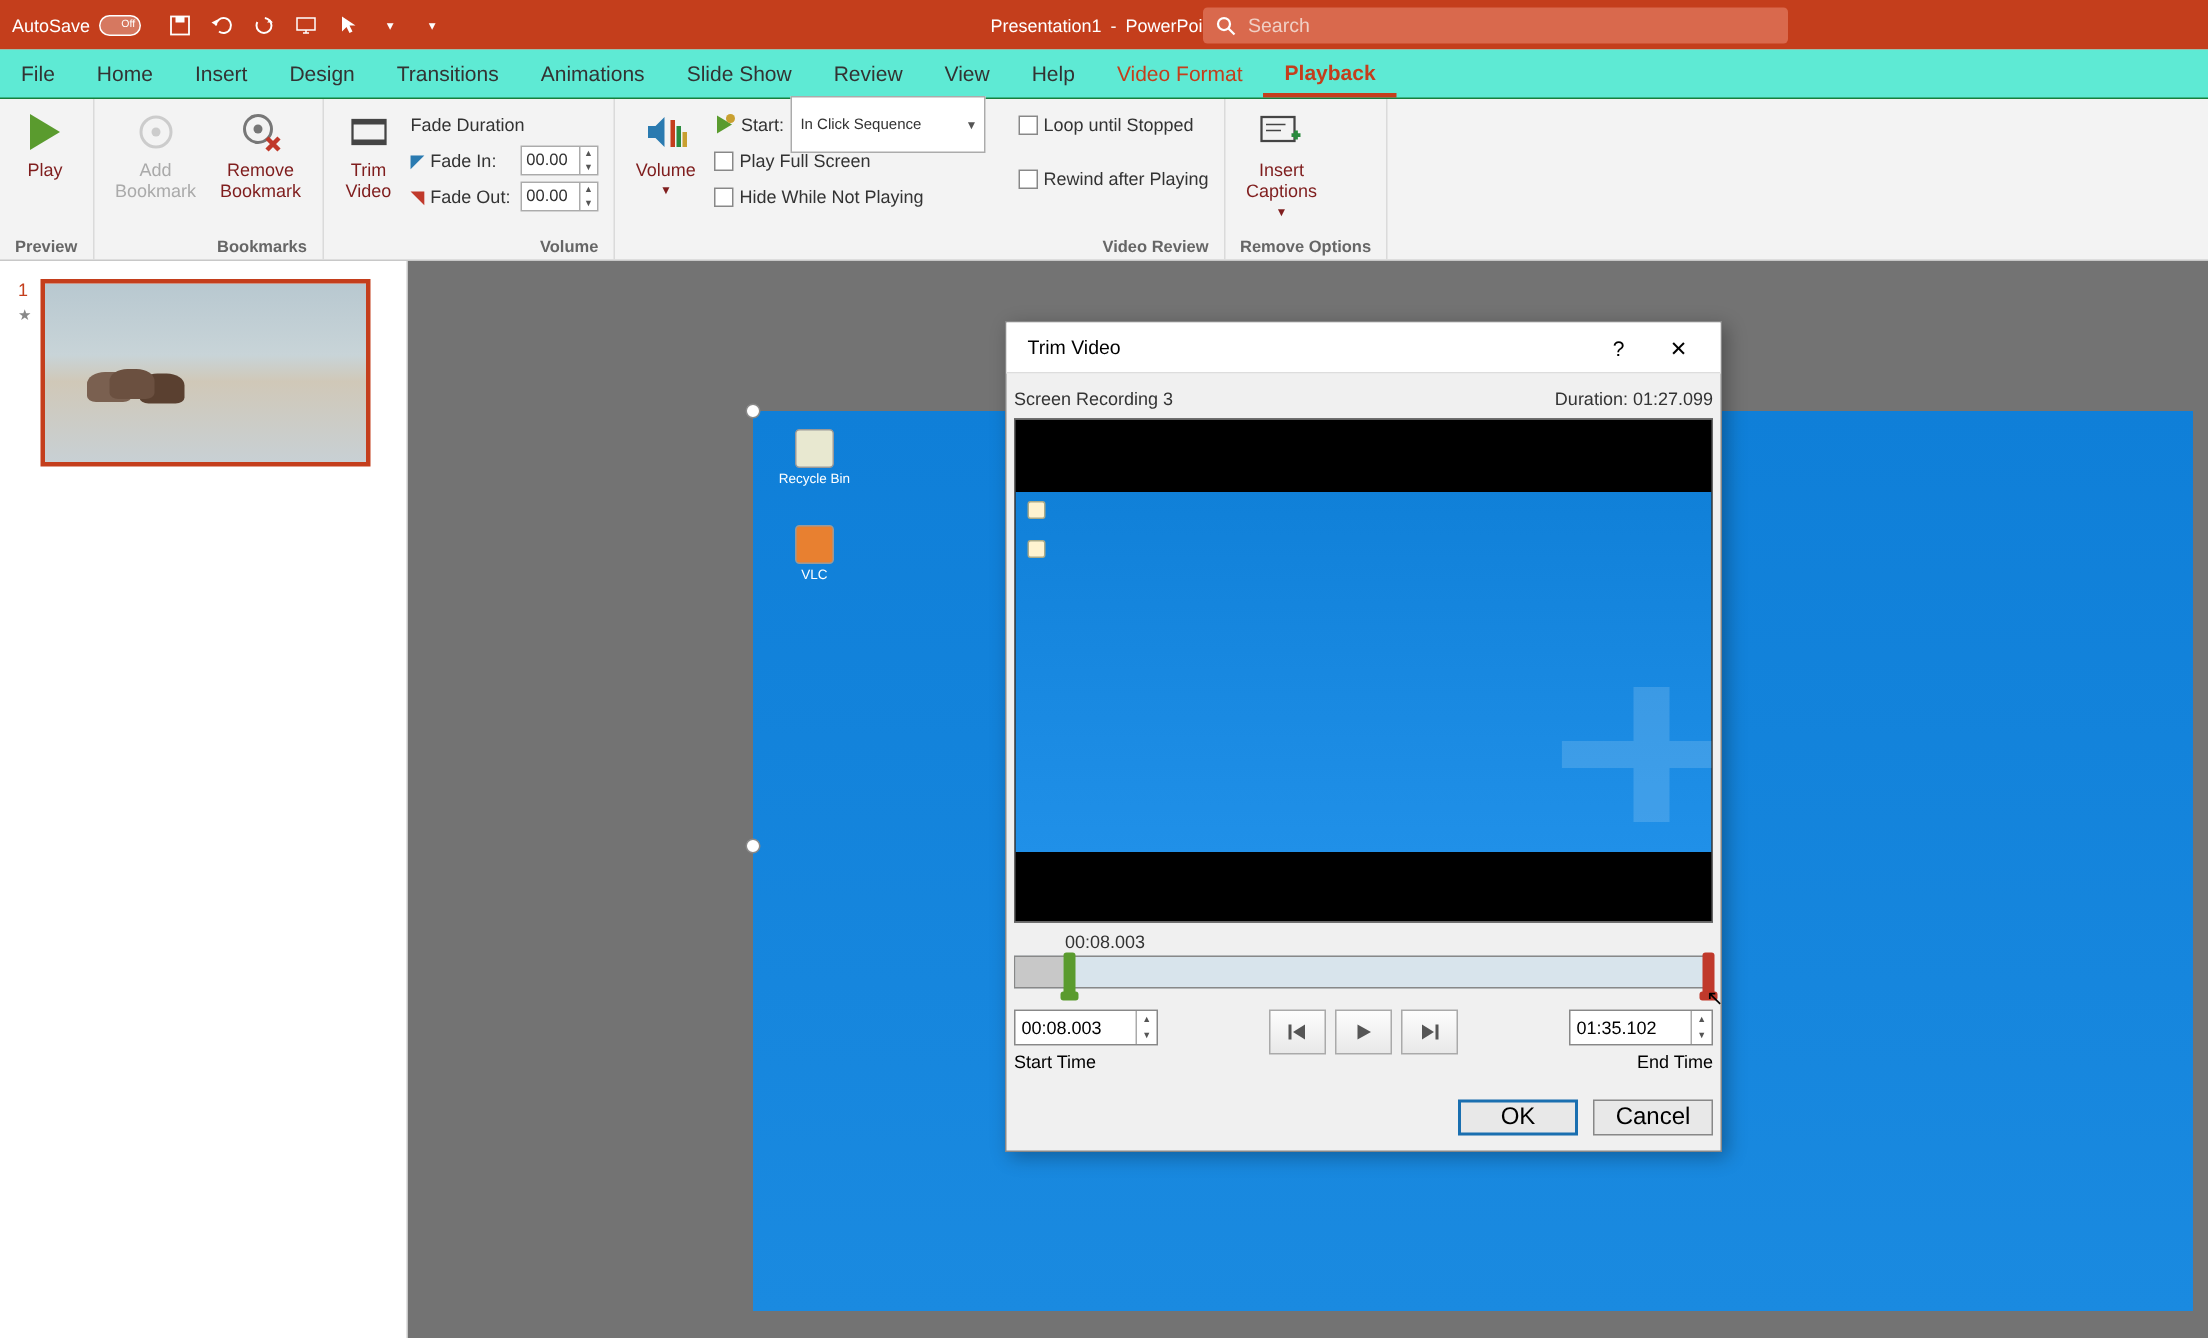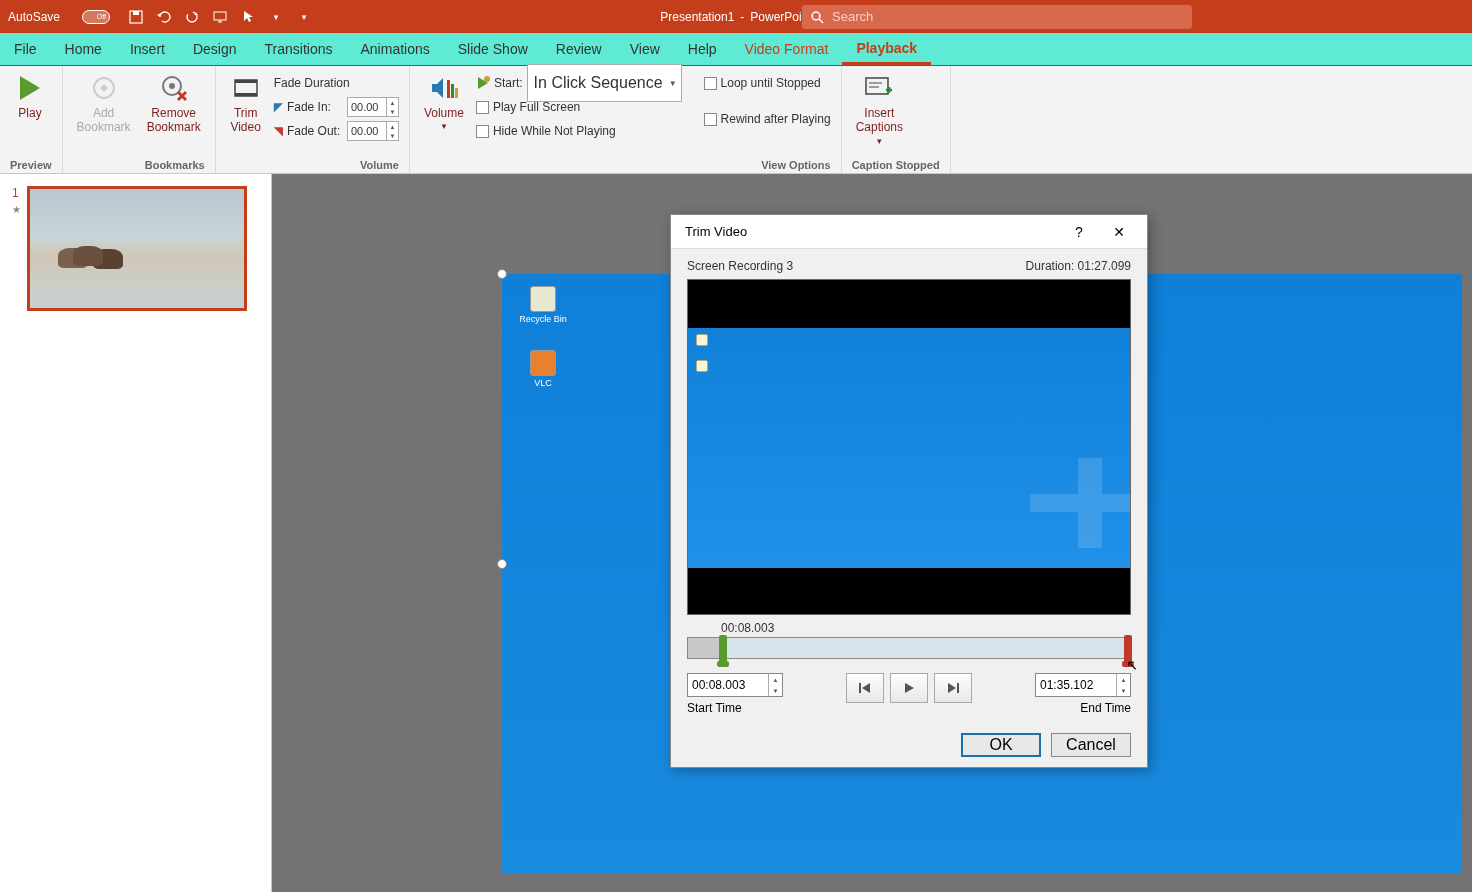--- a/index.html
+++ b/index.html
@@ -1,20 +1,20 @@
 <!DOCTYPE html>
 <html><head>
 <meta charset="utf-8">
 <style>
 * { margin: 0; padding: 0; box-sizing: border-box; font-family: 'Segoe UI', Tahoma, sans-serif; }
 body { width: 1472px; height: 892px; background: #e8e8e8; overflow: hidden; position: relative; }
 
 
 .title-bar { height: 33px; background: #c43e1c; display: flex; align-items: center; color: white; font-size: 12px; }
-.autosave { padding: 0 8px; display: flex; align-items: center; gap: 22px; }
+.autosave { padding: 0 8px; display: flex; align-items: center; gap: 6px; }
 .toggle { width: 28px; height: 14px; background: rgba(255,255,255,0.3); border-radius: 7px; border: 1px solid #fff; position: relative; display:flex; align-items:center; justify-content:flex-end; padding-right:3px; font-size:7px; }
 .qat { display: flex; align-items: center; gap: 12px; padding: 0 10px; }
 .qat-icon { width: 16px; height: 16px; display: flex; align-items: center; justify-content: center; cursor: pointer; }
 .title-center { position: absolute; left: 50%; transform: translateX(-50%); display: flex; gap: 6px; }
 .search-box { position: absolute; right: 280px; width: 390px; height: 24px; background: #d9694d; border-radius: 3px; display: flex; align-items: center; padding: 0 8px; gap: 8px; }
 .search-box input { background: transparent; border: none; color: white; font-size: 13px; width: 100%; outline: none; }
 .search-box input::placeholder { color: #f0d0c5; }
 
 
 .ribbon-tabs { height: 33px; background: #5eead4; display: flex; align-items: flex-end; border-bottom: 1px solid #15803d; }
@@ -27,21 +27,21 @@
 .group { padding: 4px 10px 2px; border-right: 1px solid #dadada; display: flex; flex-direction: column; justify-content: space-between; }
 .group-label { font-size: 11px; color: #666; text-align: right; padding-top: 2px; font-weight: bold; }
 .group-row { display: flex; gap: 8px; align-items: flex-start; }
 .big-btn { display: flex; flex-direction: column; align-items: center; gap: 2px; padding: 2px 4px; cursor: pointer; font-size: 12px; color: #7f1d1d; text-align: center; line-height: 1.2; }
 .big-btn.disabled { color: #aaa; }
 .big-btn .icon-lg { width: 32px; height: 32px; display: flex; align-items: center; justify-content: center; }
 .small-row { display: flex; align-items: center; gap: 4px; font-size: 12px; color: #333; margin: 2px 0; height: 22px; }
 .spin-input { width: 52px; height: 20px; border: 1px solid #ababab; background: white; font-size: 11px; padding: 0 3px; position: relative; display:flex; align-items:center; }
 .spin-btns { position: absolute; right: 0; top: 0; bottom: 0; width: 12px; display: flex; flex-direction: column; border-left: 1px solid #ababab; }
 .spin-up, .spin-down { flex: 1; display: flex; align-items: center; justify-content: center; font-size: 6px; color: #555; cursor: pointer; }
-.dropdown { height: 38px; border: 1px solid #ababab; background: white; font-size: 16px; padding: 0 18px 0 6px; display: flex; align-items: center; position: relative; min-width: 130px; }
+.dropdown { height: 38px; border: 1px solid #ababab; background: white; font-size: 10px; padding: 0 18px 0 6px; display: flex; align-items: center; position: relative; min-width: 130px; }
 .dropdown::after { content: "▼"; position: absolute; right: 4px; font-size: 8px; color: #555; }
 .chk { width: 13px; height: 13px; border: 1px solid #888; background: white; }
 
 
 .workspace { position: absolute; top: 174px; left: 0; right: 0; bottom: 0; display: flex; }
 .slide-panel { width: 272px; background: white; border-right: 1px solid #c8c8c8; padding: 12px; }
 .thumb-wrap { display: flex; gap: 6px; }
 .thumb-num { font-size: 12px; color: #c43e1c; }
 .thumb { width: 220px; height: 125px; border: 3px solid #c43e1c; background: linear-gradient(to bottom, #b8c8d0 0%, #c8d4d8 40%, #d0c8b8 55%, #c8d0d4 100%); position: relative; overflow: hidden; }
 .thumb::after { content:""; position:absolute; bottom:35%; left:20%; width:30px; height:20px; background:#6b5040; border-radius:40% 40% 20% 20%; box-shadow: 20px 3px 0 #5a4030, -15px 2px 0 #7a6050; }
@@ -50,21 +50,21 @@
 .canvas { flex: 1; background: #737373; position: relative; }
 .slide-bg { position: absolute; left: 230px; top: 100px; width: 960px; height: 600px; background: linear-gradient(to bottom, #0f7fd8, #1a8ae0); }
 .desk-icon { position: absolute; display: flex; flex-direction: column; align-items: center; gap: 2px; font-size: 9px; color: white; width: 50px; }
 .desk-icon .di-box { width: 26px; height: 26px; background: #e8e8d0; border: 1px solid #999; border-radius: 3px; }
 .sel-handle { position: absolute; width: 10px; height: 10px; background: white; border: 1px solid #888; border-radius: 50%; }
 
 
 .dialog { position: absolute; left: 670px; top: 214px; width: 478px; background: #f0f0f0; border: 1px solid #888; box-shadow: 3px 3px 12px rgba(0,0,0,0.3); }
 .dlg-title { height: 34px; display: flex; align-items: center; justify-content: space-between; padding: 0 8px 0 14px; font-size: 13px; background: white; border-bottom: 1px solid #ddd; }
 .dlg-close { width: 40px; height: 28px; display: flex; align-items: center; justify-content: center; font-size: 14px; cursor: pointer; }
-.dlg-body { padding: 10px 16px; }
+.dlg-body { padding: 10px 5px; }
 .dlg-meta { display: flex; justify-content: space-between; font-size: 12px; color: #333; margin-bottom: 6px; }
 .preview { width: 100%; height: 336px; background: black; position: relative; overflow: hidden; border: 1px solid #666; }
 .preview-inner { position: absolute; top: 48px; left: 0; right: 0; height: 240px; background: linear-gradient(to bottom, #1080d8, #2090e8); }
 .preview-inner::after { content:""; position:absolute; right:-20px; bottom:20px; width:120px; height:90px; background: rgba(255,255,255,0.15); clip-path: polygon(40% 40%, 40% 0, 60% 0, 60% 40%, 100% 40%, 100% 60%, 60% 60%, 60% 100%, 40% 100%, 40% 60%, 0 60%, 0 40%); }
 .pv-icon { position:absolute; width:12px; height:12px; background:#fff3d0; border:1px solid #aa8; border-radius:2px; }
 .timecode { font-size: 12px; color: #333; margin: 6px 0 2px; padding-left: 34px; }
 .timeline { height: 22px; background: #d8e4ec; border: 1px solid #888; position: relative; margin-bottom: 14px; }
 .tl-fill { position:absolute; left:0; width:7%; top:0; bottom:0; background:#c8c8c8; }
 .marker-start { position: absolute; left: 7%; top: -3px; height: 28px; width: 8px; background: #5a9b2e; border-radius: 2px; cursor: ew-resize; }
 .marker-start::before { content:""; position:absolute; bottom:-4px; left:-2px; width:12px; height:6px; background:#5a9b2e; border-radius:2px; }
@@ -281,40 +281,40 @@
         <div class="small-row">
           <span class="chk"></span>
           <span>Loop until Stopped</span>
         </div>
         <div class="small-row" style="margin-top:14px;">
           <span class="chk"></span>
           <span>Rewind after Playing</span>
         </div>
       </div>
     </div>
-    <div class="group-label">View Options</div>
+    <div class="group-label">Video Review</div>
   </div>
 
   <div class="group">
     <div class="group-row">
       <div class="big-btn">
         <span class="icon-lg">
             <svg width="30" height="28">
               <rect x="2" y="4" width="22" height="16" fill="none" stroke="#444" stroke-width="1.5"></rect>
               <line x1="5" y1="9" x2="18" y2="9" stroke="#444"></line>
               <line x1="5" y1="13" x2="15" y2="13" stroke="#444"></line>
               <path d="M22 16 L28 16 M25 13 L25 19" stroke="#2a8b3e" stroke-width="2.5"></path>
             </svg>
           </span>
         <span style="white-space:pre-line">Insert
 Captions</span>
         <span style="font-size:8px;">▼</span>
       </div>
     </div>
-    <div class="group-label">Caption Stopped</div>
+    <div class="group-label">Remove Options</div>
   </div>
 </div>
 
 <div class="workspace">
   <div class="slide-panel">
     <div class="thumb-wrap">
       <div>
         <div class="thumb-num">1</div>
         <div class="star-ind">★</div>
       </div>

